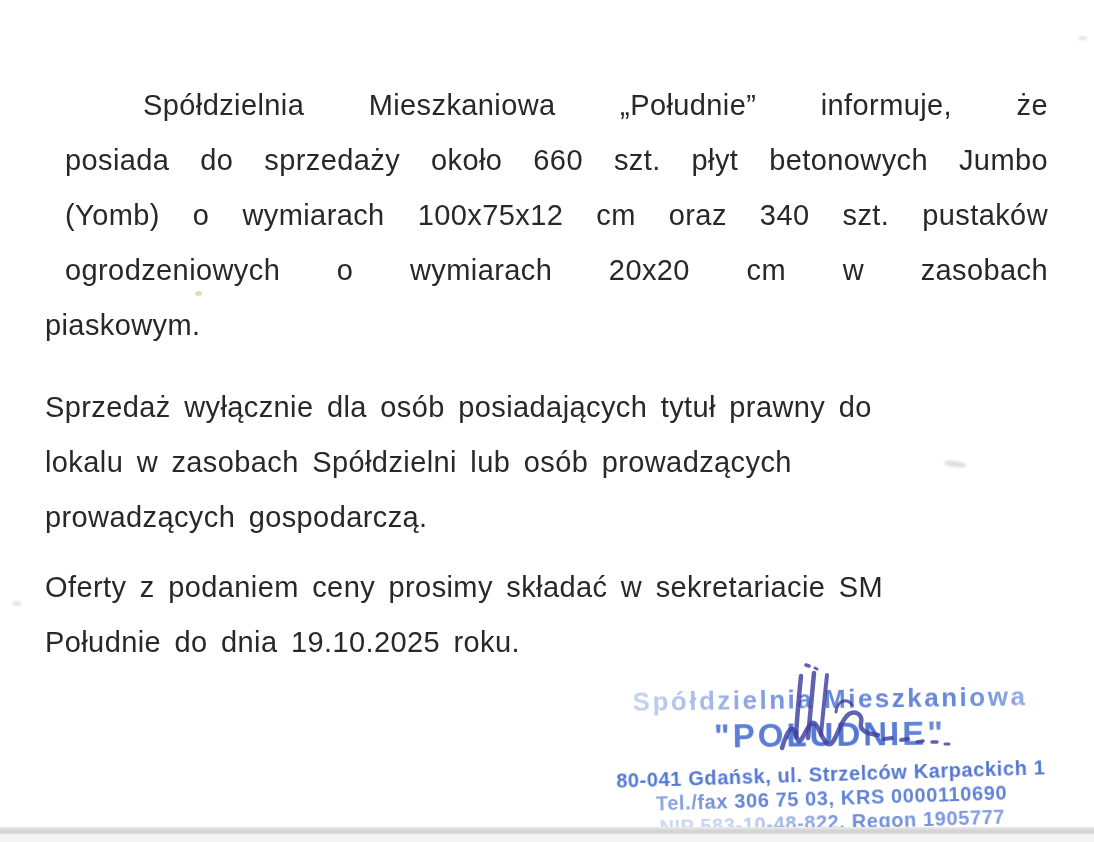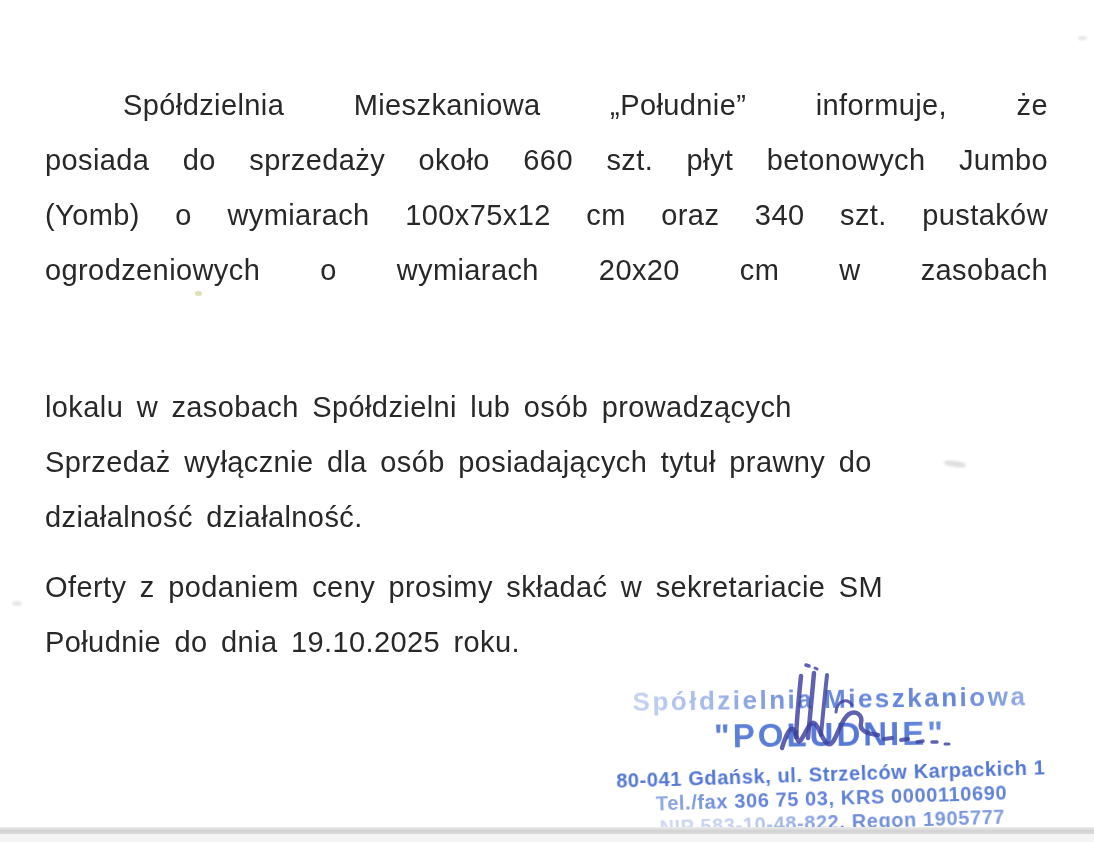--- a/index.html
+++ b/index.html
@@ -26,20 +26,21 @@
     font-size:29px;
     letter-spacing:0.4px;
     word-spacing:5px;
     white-space:nowrap;
     filter:blur(0.2px);
   }
   .ln.j {
     white-space:normal;
     text-align:justify;
     text-align-last:justify;
+    margin-left:20px;
   }
   .ln.indent { text-indent:78px; }
   .p1 { top:78px; }
   .p2 { top:380px; }
   .p3 { top:560px; }
 
   
   .stamp {
     position:absolute;
     left:596px; top:664px;
@@ -107,26 +108,27 @@
 </head>
 <body>
 
 <div class="page">
 
   <div class="doc-block p1">
     <div class="ln j indent">Spółdzielnia Mieszkaniowa „Południe” informuje, że</div>
     <div class="ln j">posiada do sprzedaży około 660 szt. płyt betonowych Jumbo</div>
     <div class="ln j">(Yomb) o wymiarach 100x75x12 cm oraz 340 szt. pustaków</div>
     <div class="ln j">ogrodzeniowych o wymiarach 20x20 cm w zasobach</div>
+    <div class="ln">piaskowym.</div>
   </div>
 
   <div class="doc-block p2">
+    <div class="ln">Sprzedaż wyłącznie dla osób posiadających tytuł prawny do</div>
     <div class="ln">lokalu w zasobach Spółdzielni lub osób prowadzących</div>
-    <div class="ln">Sprzedaż wyłącznie dla osób posiadających tytuł prawny do</div>
-    <div class="ln">działalność działalność.</div>
+    <div class="ln">prowadzących gospodarczą.</div>
   </div>
 
   <div class="doc-block p3">
     <div class="ln">Oferty z podaniem ceny prosimy składać w sekretariacie SM</div>
     <div class="ln">Południe do dnia 19.10.2025 roku.</div>
   </div>
 
   <div class="stamp">
     <div class="stamp-org">Spółdzielnia Mieszkaniowa</div>
     <div class="stamp-title">"POŁUDNIE"</div>

